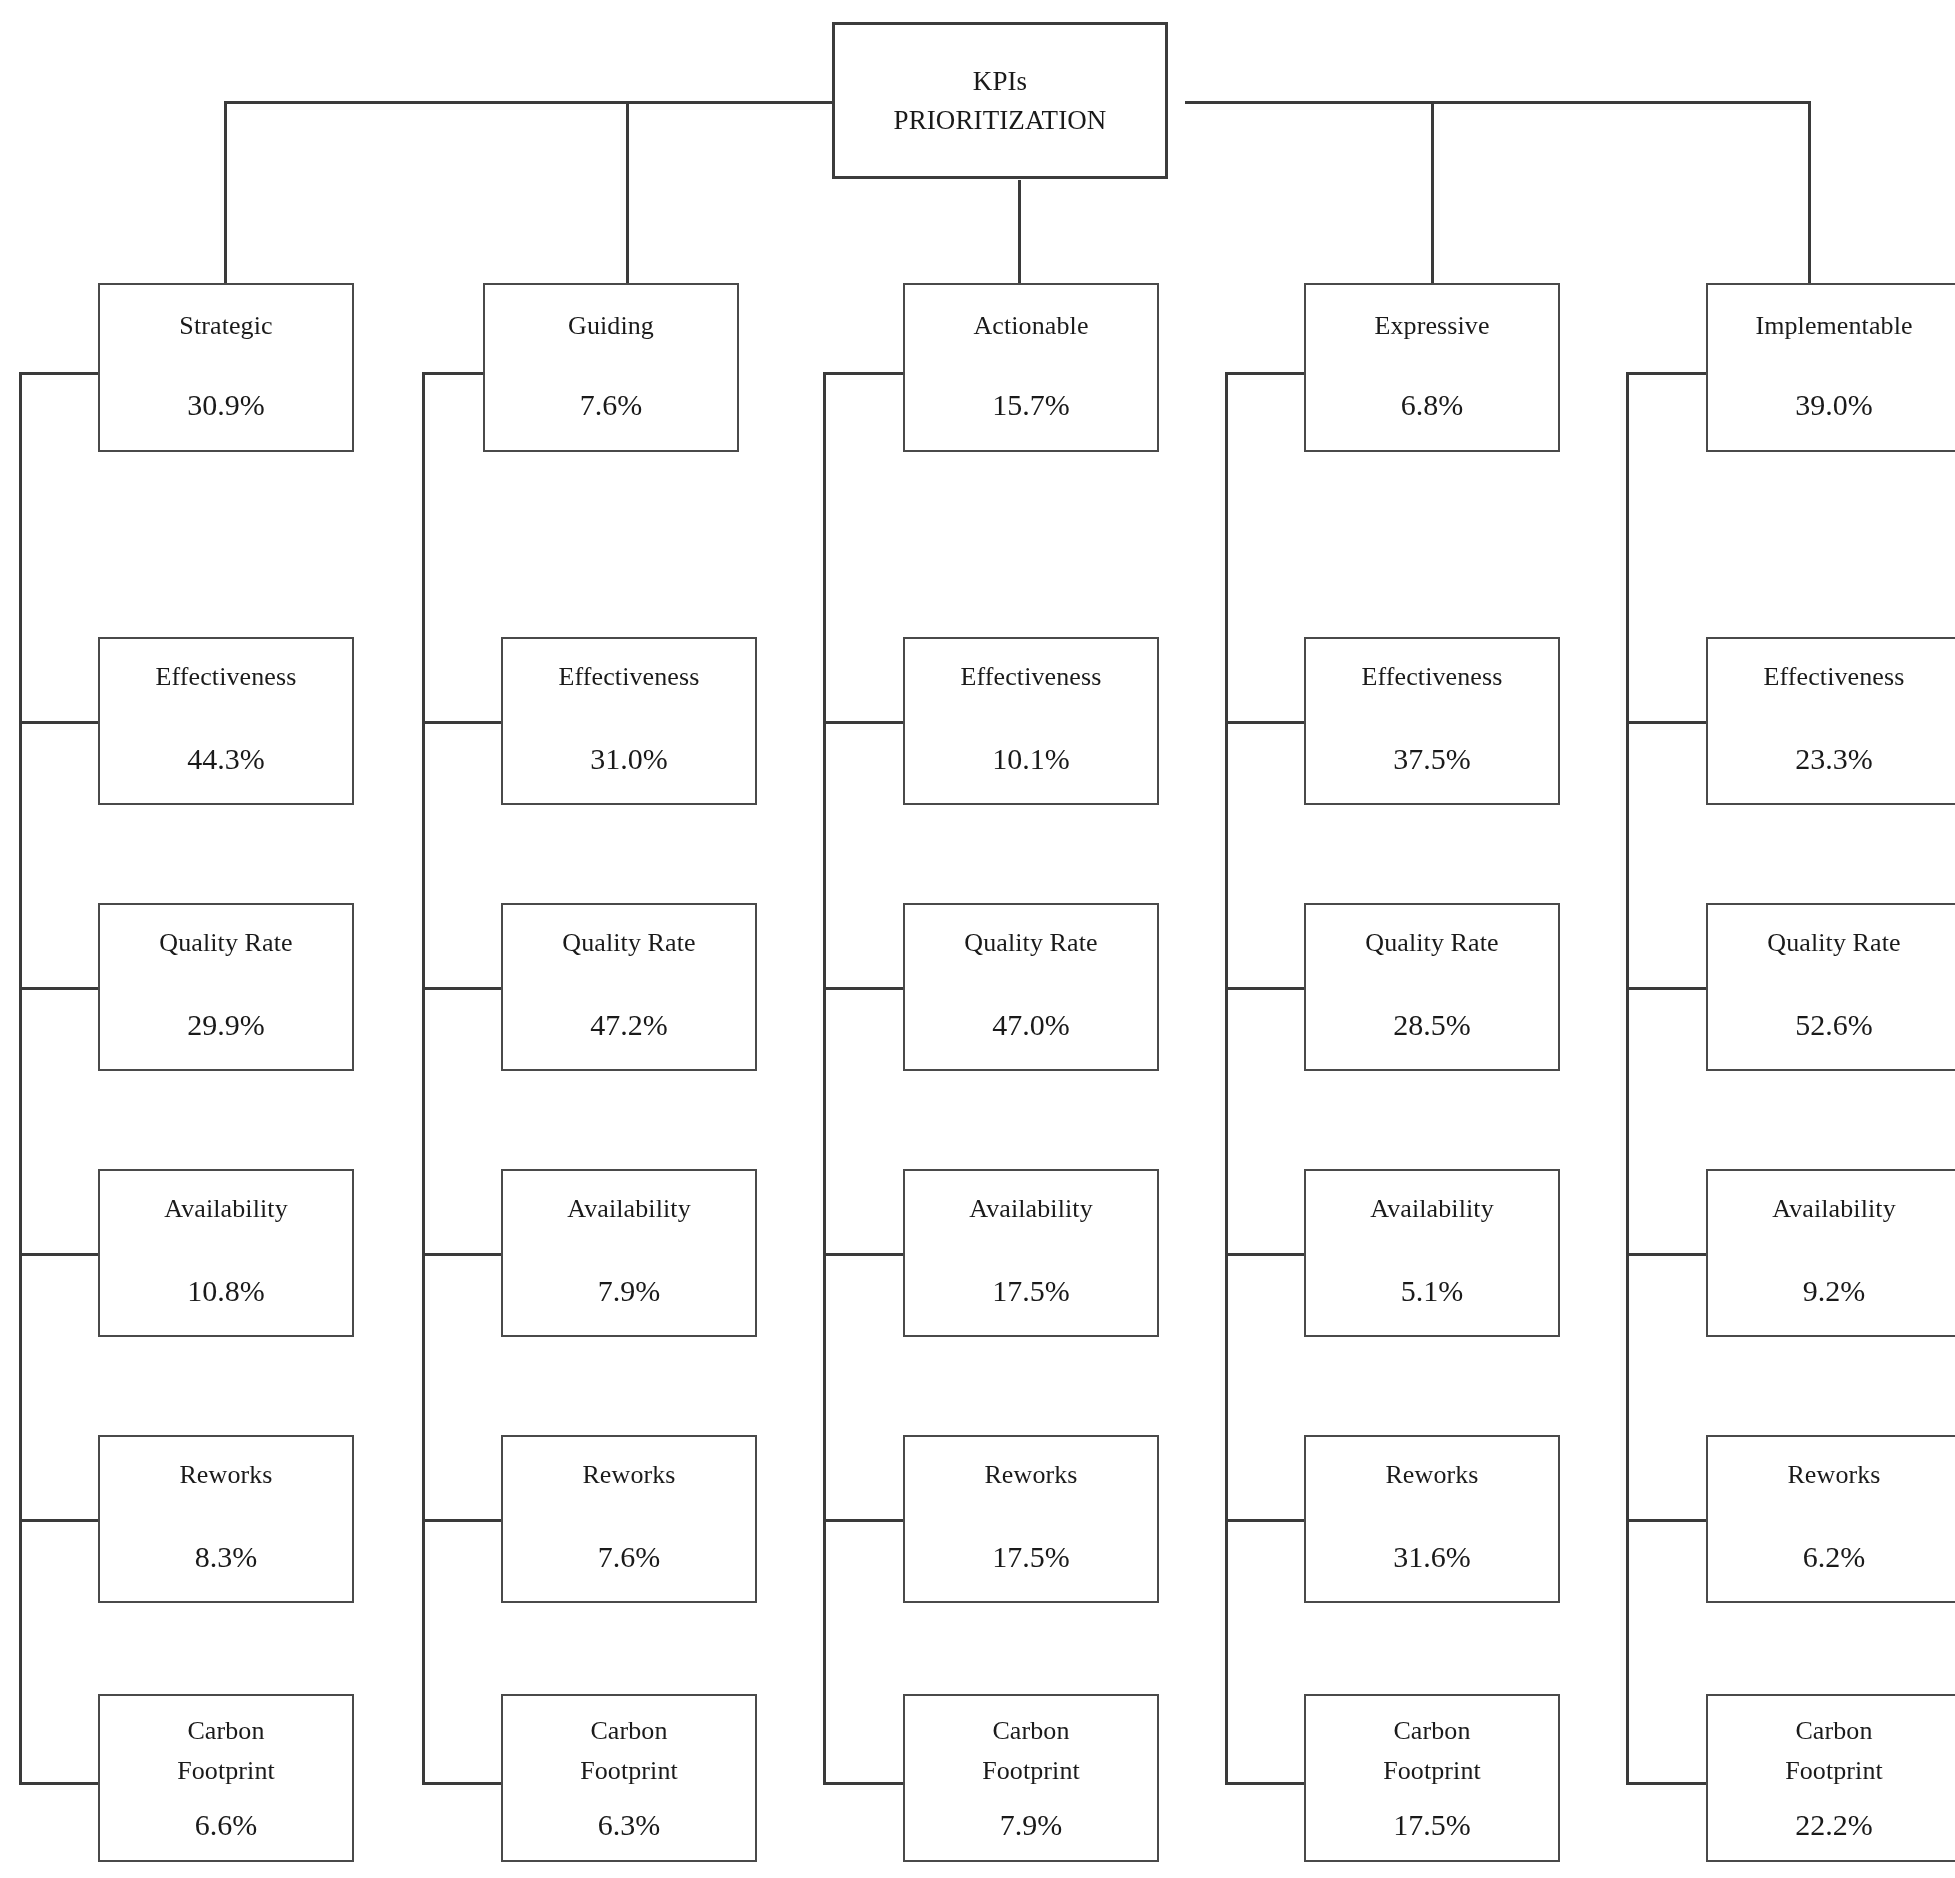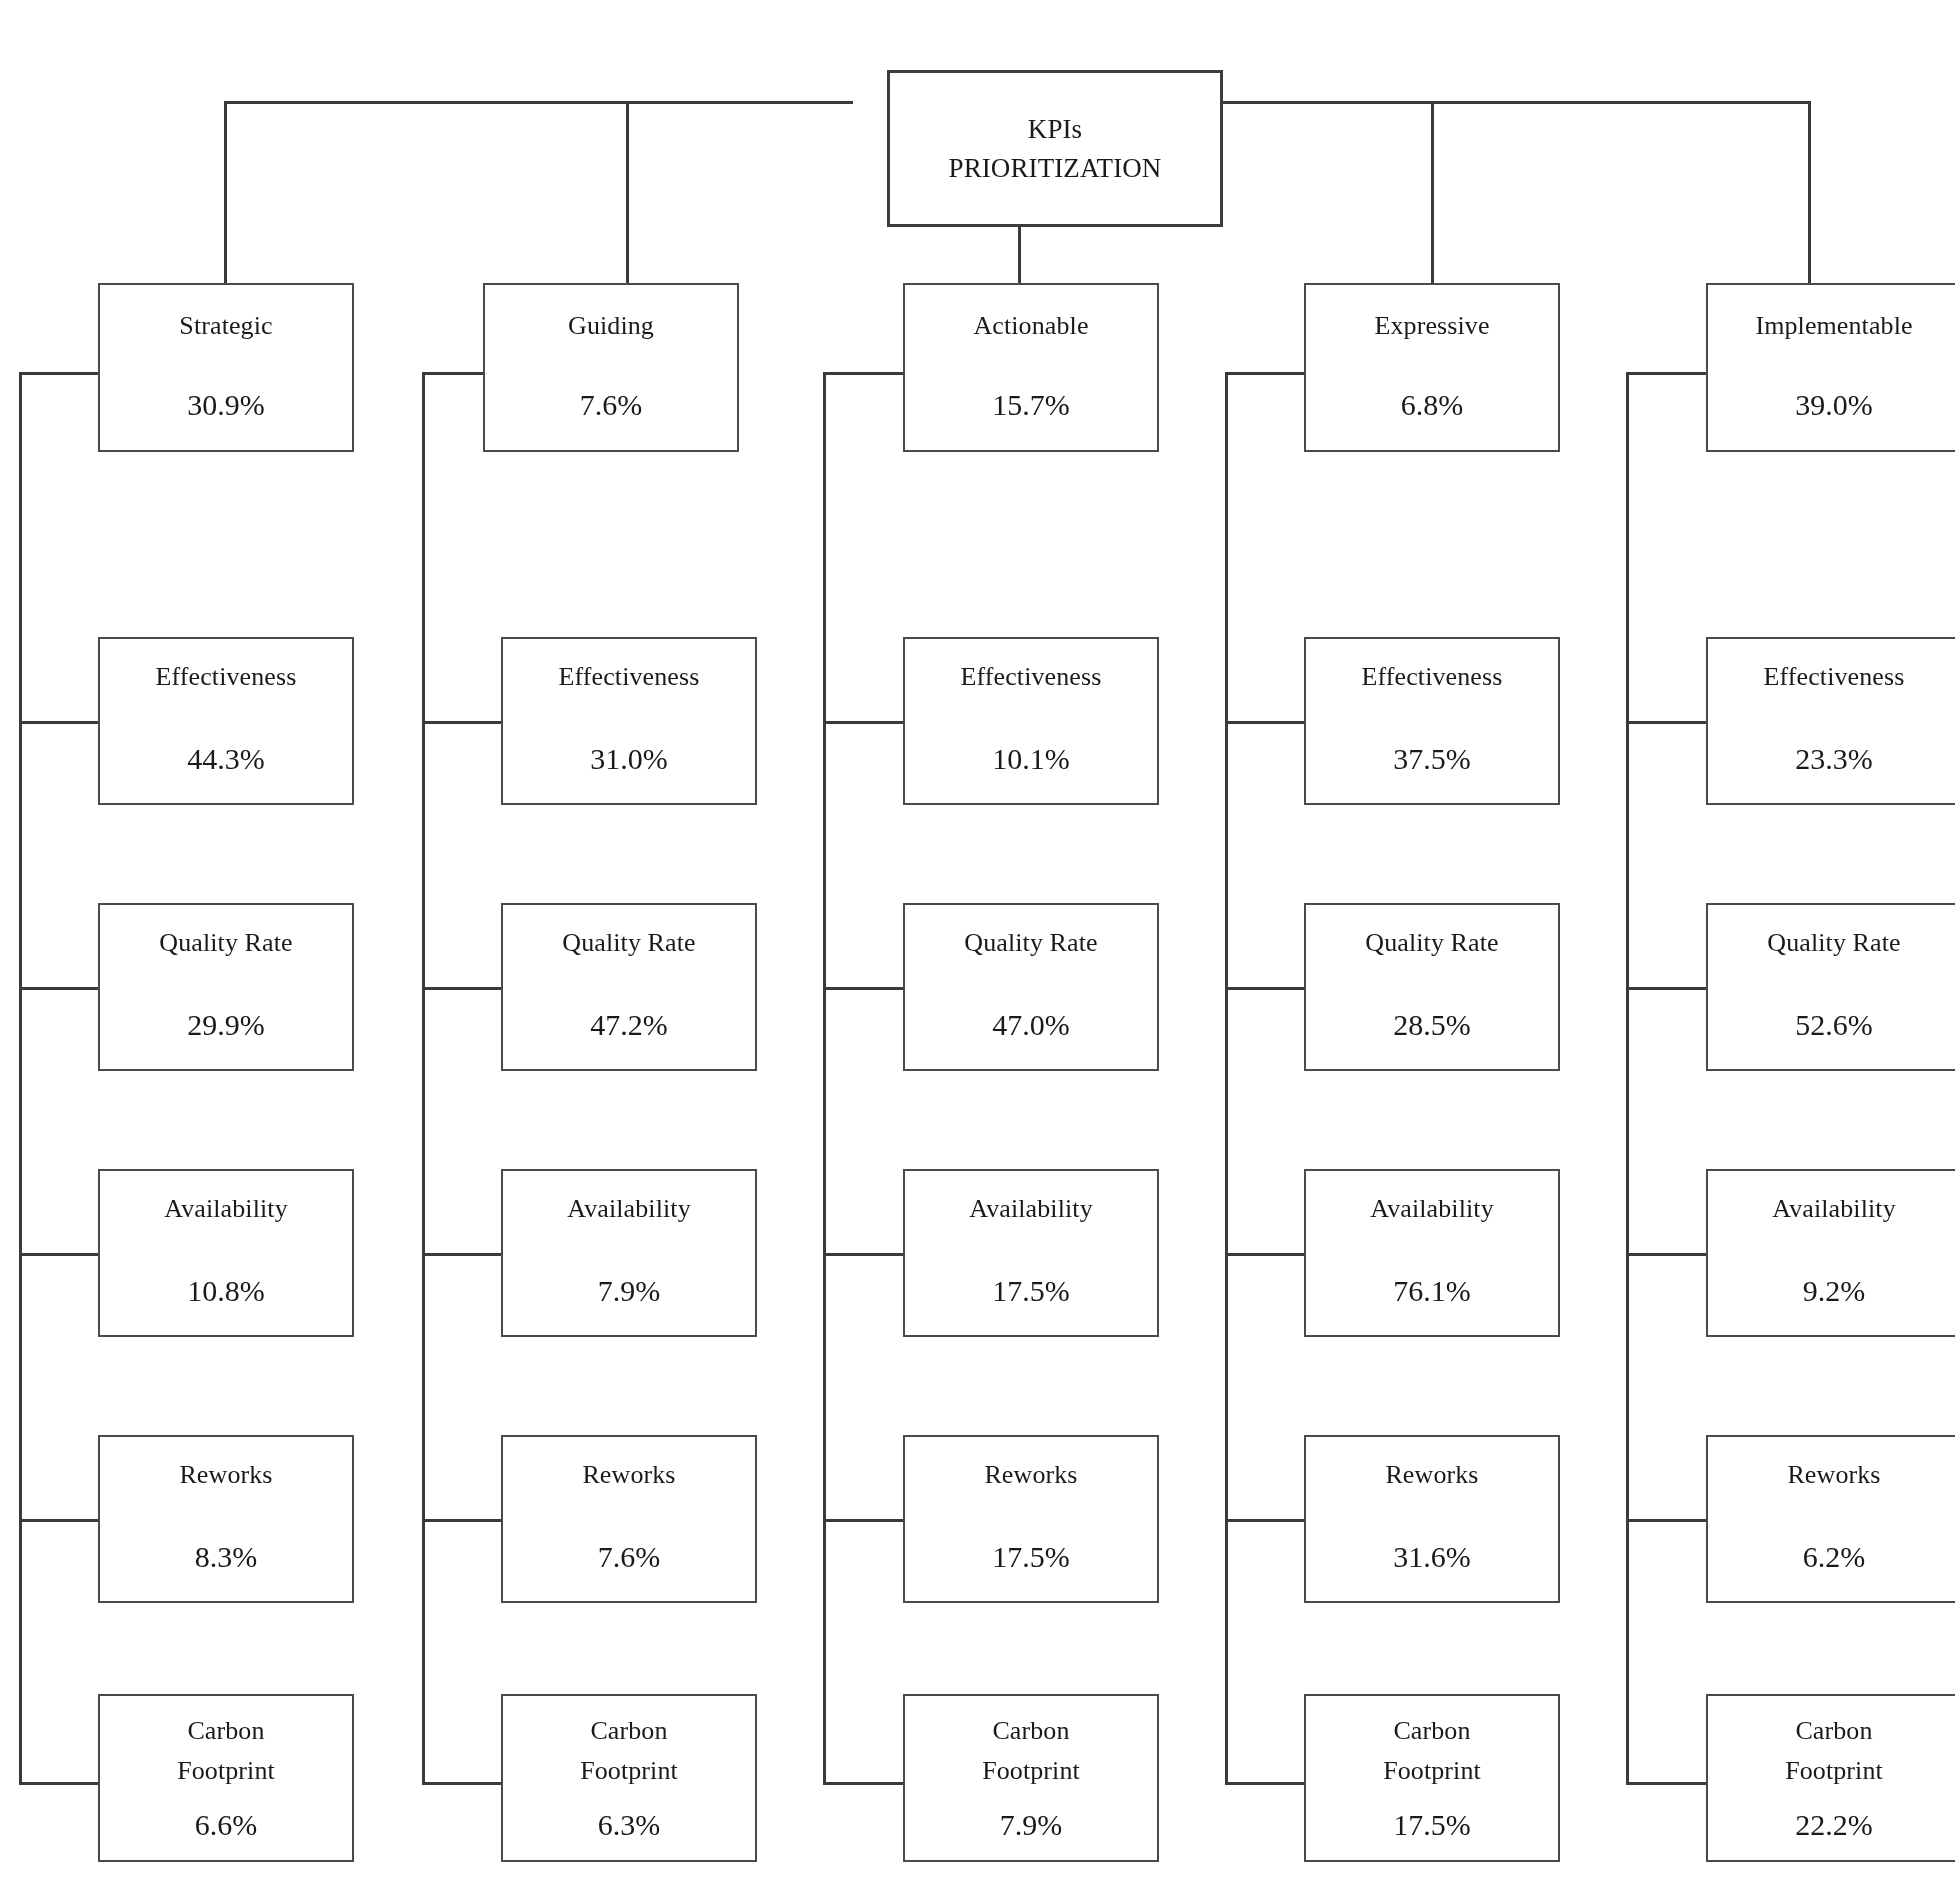--- a/index.html
+++ b/index.html
@@ -35,28 +35,27 @@
     font-size: 26px;
     letter-spacing: 0.1px;
     white-space: pre-line;
   }
   .node .pct {
     font-size: 30px;
   }
 
   
   .root {
-    left: 887px;
+    left: 832px;
     top: 22.4px;
     width: 336px;
     height: 157px;
     border-width: 3.1px;
     border-color: #3c3c3c;
     justify-content: center;
-    margin-top: 48px;
   }
   .root .title {
     font-size: 27px;
     line-height: 1.45;
   }
 
   
   .cat {
     top: 283px;
     height: 169px;
@@ -215,21 +214,21 @@
   <div class="node leaf" style="left:501px; width:256px; top:1169px;">
     <div class="title">Availability</div>
     <div class="pct">7.9%</div>
   </div>
   <div class="node leaf" style="left:903px; width:256px; top:1169px;">
     <div class="title">Availability</div>
     <div class="pct">17.5%</div>
   </div>
   <div class="node leaf" style="left:1304px; width:256px; top:1169px;">
     <div class="title">Availability</div>
-    <div class="pct">76.1%</div>
+    <div class="pct">5.1%</div>
   </div>
   <div class="node leaf" style="left:1706px; width:256px; top:1169px;">
     <div class="title">Availability</div>
     <div class="pct">9.2%</div>
   </div>
 
   <div class="node leaf" style="left:98px; width:256px; top:1435px;">
     <div class="title">Reworks</div>
     <div class="pct">8.3%</div>
   </div>

